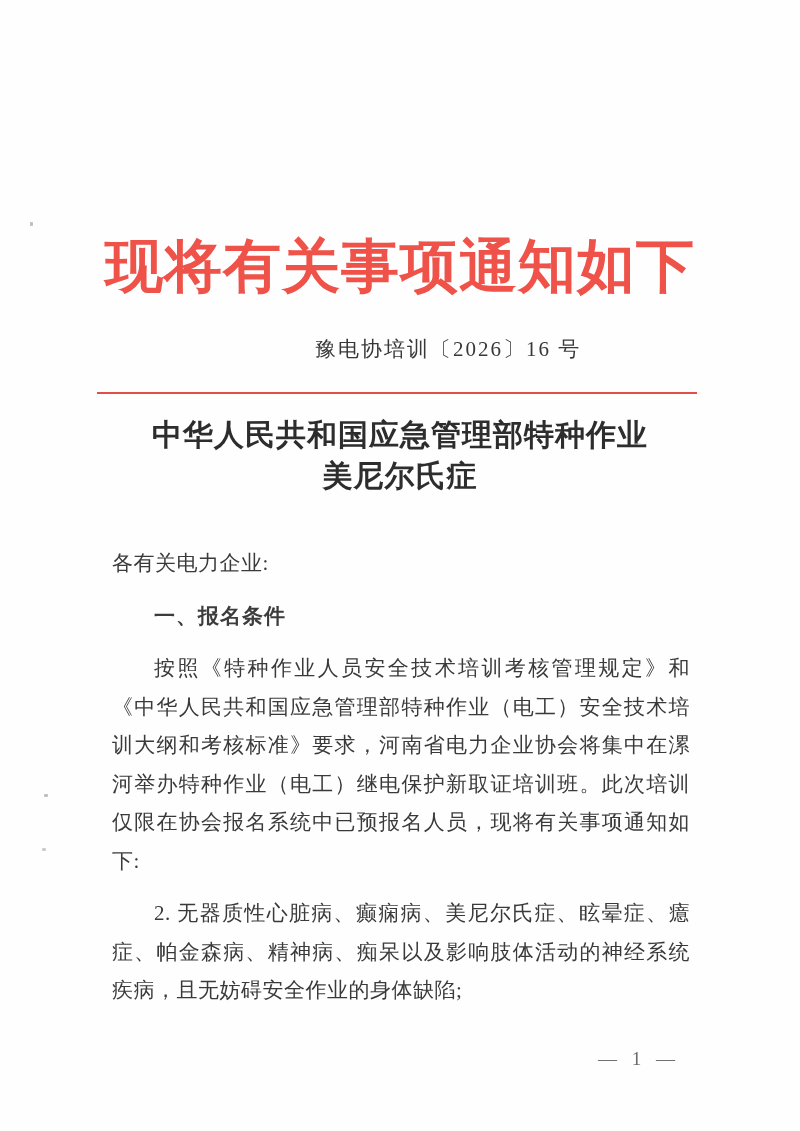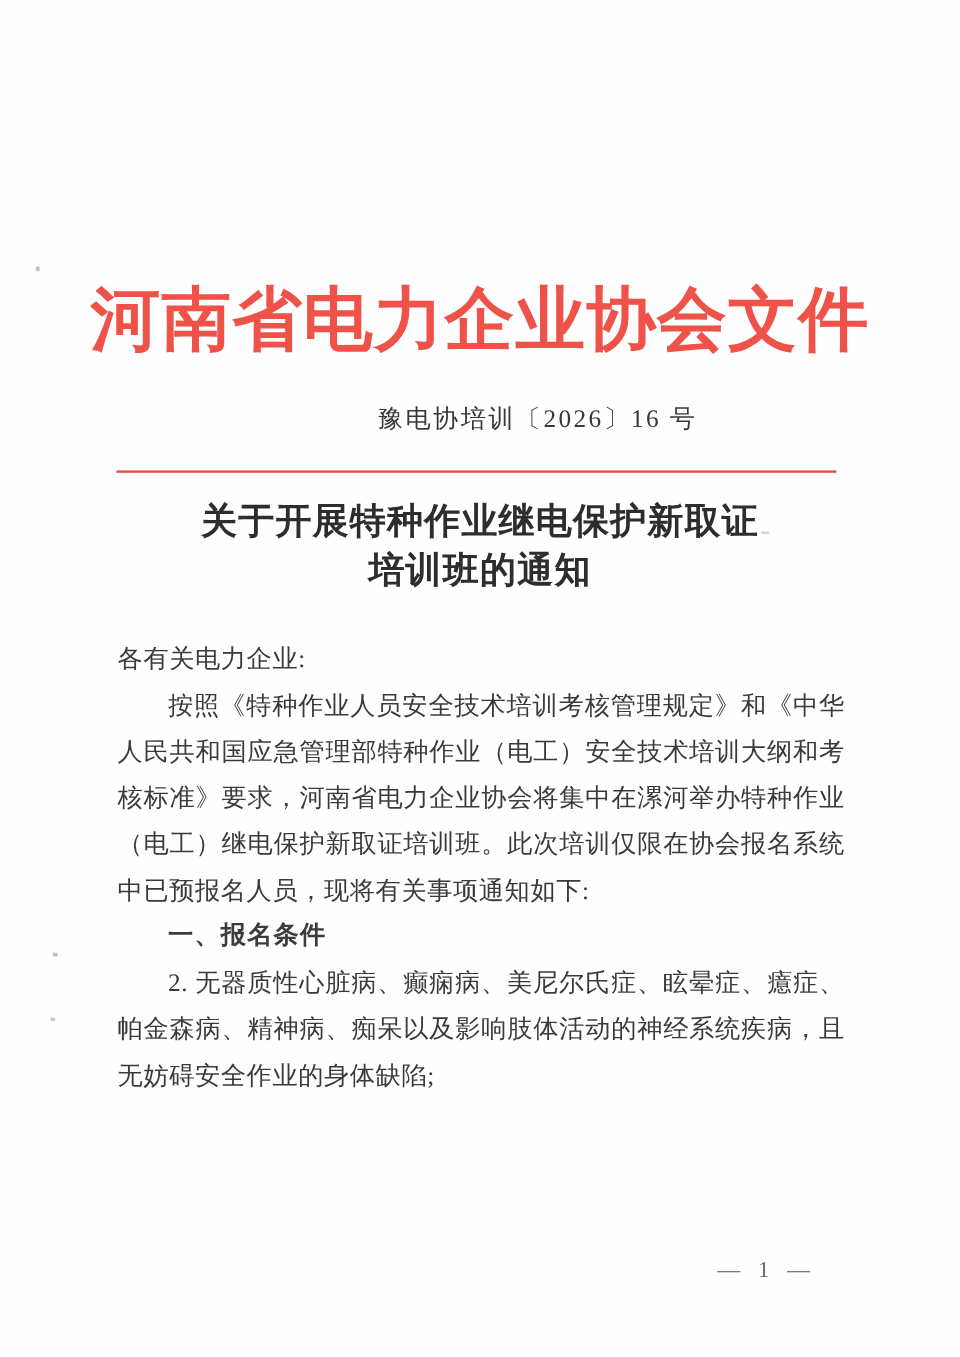--- a/index.html
+++ b/index.html
@@ -71,21 +71,21 @@
     top: 530px;
     left: 98px;
     width: 606px;
     font-size: 21px;
     line-height: 38.5px;
     letter-spacing: 0.5px;
     text-align: justify;
     color: var(--body-ink, #3a3a3a);
   }
   .body-block p {
-    margin: 0;
+    margin: 14px;
   }
   .indent {
     text-indent: 2em;
   }
   .section-heading {
     font-family: "Liberation Sans", "DejaVu Sans", sans-serif;
     font-weight: bold;
     color: #3c3c3c;
     letter-spacing: 1px;
   }
@@ -109,35 +109,35 @@
   .speck-a { left: 30px; top: 222px; width: 3px; height: 4px; }
   .speck-b { left: 44px; top: 794px; width: 4px; height: 3px; }
   .speck-c { left: 42px; top: 848px; width: 4px; height: 3px; background: #9aa4b0; }
   .speck-d { left: 634px; top: 443px; width: 7px; height: 2px; background: #b5b5b5; }
 </style>
 </head>
 <body>
 
 <div class="sheet">
 
-  <div class="org-title">河南省电力企业协会文件</div>
+  <div class="org-title">现将有关事项通知如下</div>
 
   <div class="doc-number">豫电协培训〔2026〕16 号</div>
 
   <div class="red-rule"></div>
 
   <div class="doc-title">
-    <div>关于开展特种作业继电保护新取证</div>
-    <div>培训班的通知</div>
+    <div>中华人民共和国应急管理部特种作业</div>
+    <div>美尼尔氏症</div>
   </div>
 
   <div class="body-block">
     <p>各有关电力企业:</p>
+    <p class="indent section-heading">一、报名条件</p>
     <p class="indent">按照《特种作业人员安全技术培训考核管理规定》和《中华人民共和国应急管理部特种作业（电工）安全技术培训大纲和考核标准》要求，河南省电力企业协会将集中在漯河举办特种作业（电工）继电保护新取证培训班。此次培训仅限在协会报名系统中已预报名人员，现将有关事项通知如下:</p>
-    <p class="indent section-heading">一、报名条件</p>
     <p class="indent">2. 无器质性心脏病、癫痫病、美尼尔氏症、眩晕症、癔症、帕金森病、精神病、痴呆以及影响肢体活动的神经系统疾病，且无妨碍安全作业的身体缺陷;</p>
   </div>
 
   <div class="page-number">— 1 —</div>
 
   <div class="speck speck-a"></div>
   <div class="speck speck-b"></div>
   <div class="speck speck-c"></div>
   <div class="speck speck-d"></div>
 

